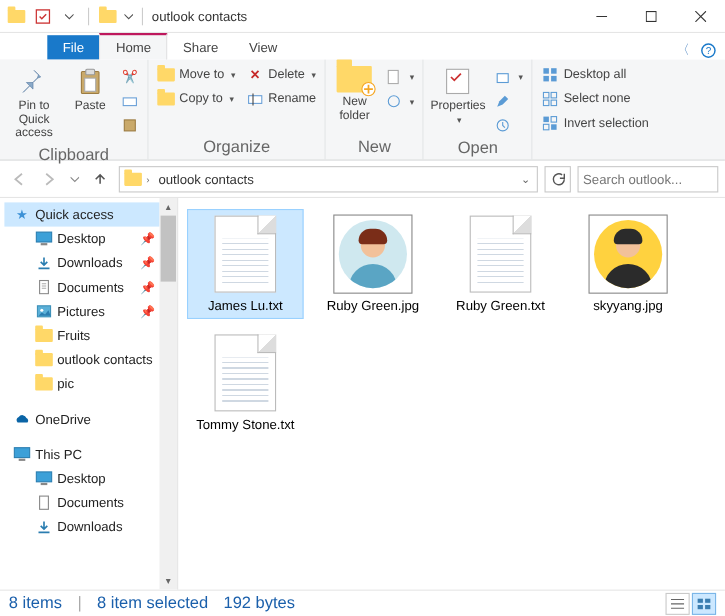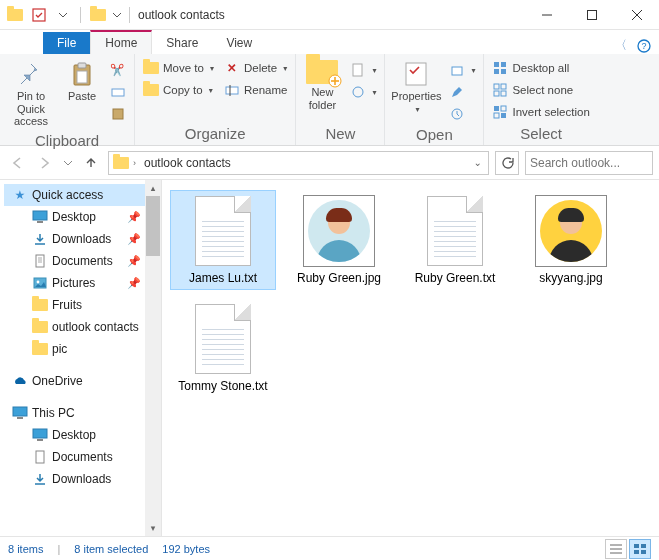--- a/index.html
+++ b/index.html
@@ -64,21 +64,21 @@
 .item { width: 106px; display: flex; flex-direction: column; align-items: center; text-align: center; font-size: 12px; padding: 4px; border: 1px solid transparent; }
 .item.selected { background: #cce8ff; border-color: #99d1ff; }
 .thumb { width: 72px; height: 72px; display: flex; align-items: center; justify-content: center; margin-bottom: 4px; }
 .thumb.photo { border: 1px solid #888; background: #fff; padding: 2px; }
 .doc-icon { width: 56px; height: 70px; background: #fff; border: 1px solid #bbb; position: relative; }
 .doc-icon::before { content: ""; position: absolute; right: -1px; top: -1px; width: 16px; height: 16px; background: linear-gradient(135deg, #fff 0 50%, #ddd 50% 100%); border-left: 1px solid #bbb; border-bottom: 1px solid #bbb; }
 .doc-lines { position: absolute; left: 6px; right: 6px; top: 20px; bottom: 6px; background: repeating-linear-gradient(#fff 0 4px, #cfd8e2 4px 5px); }
 .item-label { line-height: 1.2; word-break: break-word; }
 
 
-.statusbar { height: 24px; border-top: 1px solid #e5e5e5; display: flex; align-items: center; padding: 0 8px; font-size: 11px; color: #1a5fab; gap: 14px; }
+.statusbar { height: 24px; border-top: 1px solid #e5e5e5; display: flex; align-items: center; padding: 0 8px; font-size: 15px; color: #1a5fab; gap: 14px; }
 .statusbar .sep { color: #aaa; }
 .status-right { margin-left: auto; display: flex; gap: 2px; }
 .viewbtn { width: 22px; height: 20px; border: 1px solid #c9c9c9; display: flex; align-items: center; justify-content: center; }
 .viewbtn.active { background: #cce8ff; border-color: #7bb6e8; }
 
 
 .folder { width: 16px; height: 12px; background: #ffd868; border-radius: 1px; position: relative; }
 .folder::before { content: ""; position: absolute; left: 0; top: -3px; width: 7px; height: 4px; background: #ffd868; border-radius: 1px 1px 0 0; }
 .folder.big { width: 32px; height: 24px; }
 .folder.big::before { width: 14px; height: 7px; top: -6px; }
@@ -337,21 +337,20 @@
                 <rect x="1" y="1" width="5" height="5" fill="#5b9bd5"></rect>
                 <rect x="8" y="1" width="5" height="5" fill="none" stroke="#5b9bd5"></rect>
                 <rect x="1" y="8" width="5" height="5" fill="none" stroke="#5b9bd5"></rect>
                 <rect x="8" y="8" width="5" height="5" fill="#5b9bd5"></rect>
               </svg>
             </span>
             <span>Invert selection</span>
           </div>
       </div>
     </div>
-    <div class="ribbon-group-label">Select</div>
   </div>
 </div>
 
 <div class="addrrow">
   <div class="navbtn">
       <svg width="14" height="14">
         <path d="M10 2l-6 5 6 5" fill="none" stroke="#bbb" stroke-width="1.6"></path>
       </svg>
     </div>
   <div class="navbtn">

